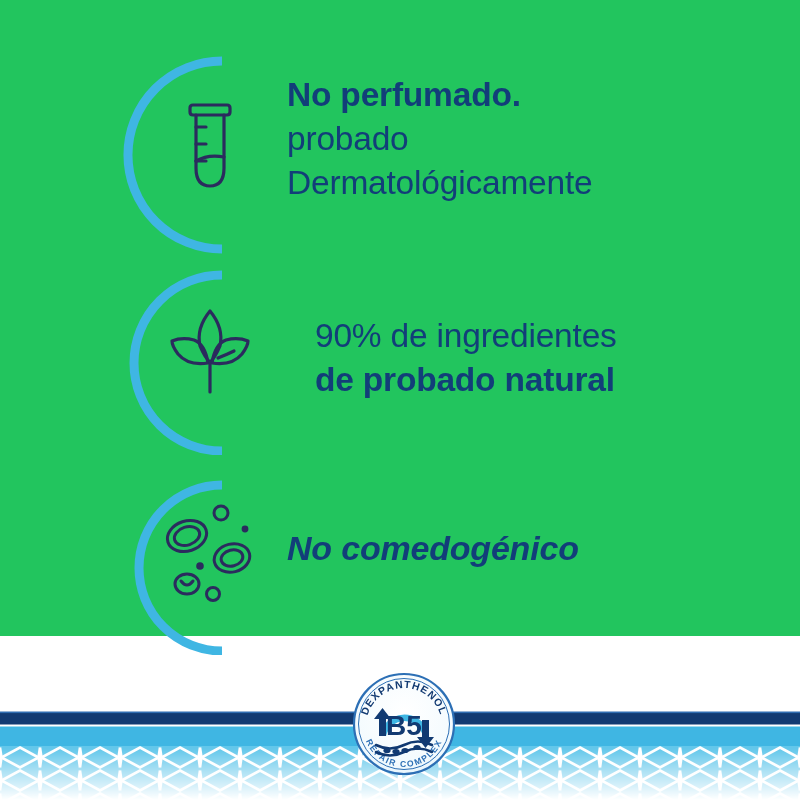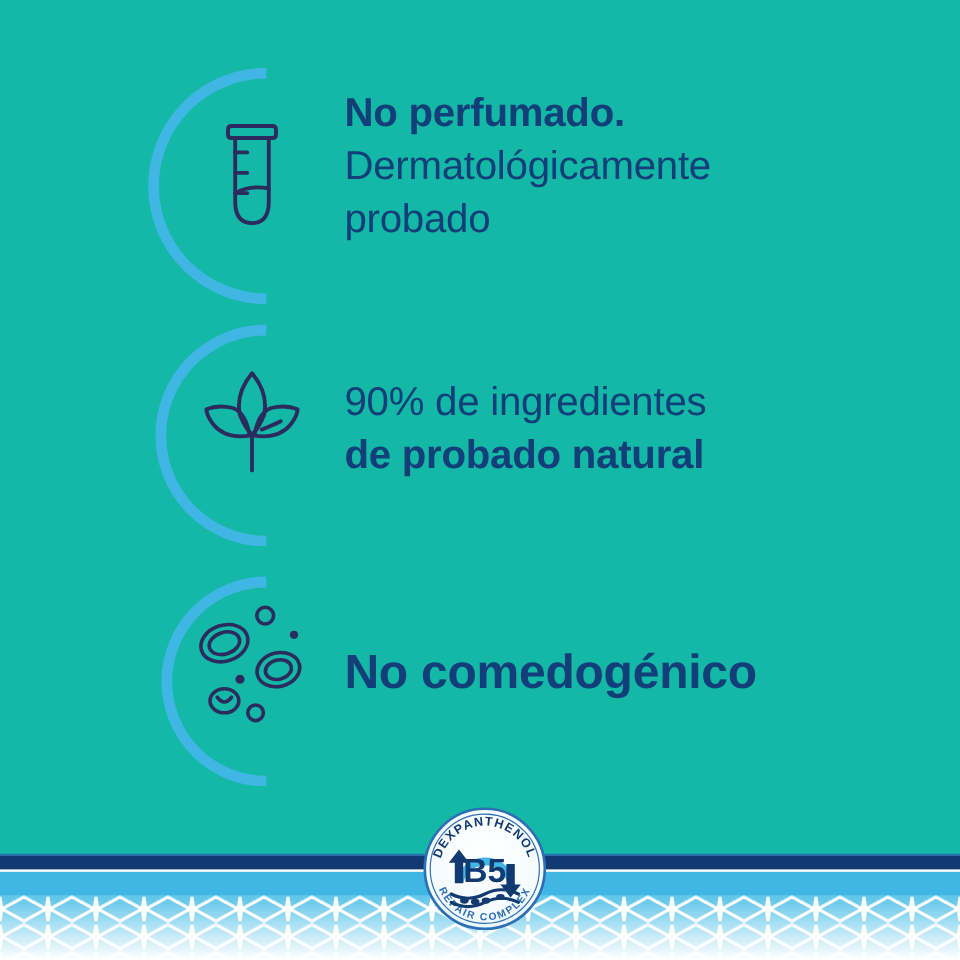--- a/index.html
+++ b/index.html
@@ -12,22 +12,22 @@
     background: #ffffff;
     font-family: "Liberation Sans", sans-serif;
     overflow: hidden;
     position: relative;
   }
 
   #page {
     position: absolute;
     left: 0; top: 0;
     width: 800px;
-    height: 800px;
-    background: #14b8a6;
+    height: 636px;
+    background: #22c55e;
   }
 
   
   .feature-row {
     position: absolute;
     left: 0;
     width: 800px;
     display: block;
   }
 
@@ -57,25 +57,25 @@
 
   .ft-bold { font-weight: 700; }
   .ft-reg  { font-weight: 400; }
 
   
   #row1 { top: 55px; height: 200px; }
   #row1 .feature-text { top: 18px; font-size: 33.5px; line-height: 44px; }
 
   
   #row2 { top: 270px; height: 182px; }
-  #row2 .feature-text { top: 44px; font-size: 33.5px; line-height: 44px; }
+  #row2 .feature-text { top: 44px; font-size: 33.5px; line-height: 44px; margin-left: 28px; }
 
   
   #row3 { top: 480px; height: 172px; }
-  #row3 .feature-text { top: 58px; font-size: 40px; line-height: 44px; }
+  #row3 .feature-text { top: 46px; font-size: 34px; line-height: 44px; font-style: italic; }
 
   
   #footer {
     position: absolute;
     left: 0;
     top: 700px;
     width: 800px;
     height: 100px;
     overflow: hidden;
   }
@@ -123,22 +123,22 @@
           <line x1="36" y1="89" x2="46" y2="89"></line>
           <line x1="36" y1="106" x2="46" y2="106"></line>
 
           <path d="M 36 106 Q 48 99 64 102"></path>
         </g>
       </svg>
     </div>
 
     <div class="feature-text">
       <span class="ft-line ft-bold">No perfumado.</span>
+      <span class="ft-line ft-reg">probado</span>
       <span class="ft-line ft-reg">Dermatológicamente</span>
-      <span class="ft-line ft-reg">probado</span>
     </div>
   </div>
 
   <div class="feature-row" id="row2">
 
     <div class="arc-wrap">
       <svg width="110" height="185" viewBox="0 0 110 185">
         <path d="M 104 5 A 88 88 0 1 0 104 181" fill="none" stroke="#3FB6E3" stroke-width="9" stroke-linecap="butt"></path>
       </svg>
     </div>

